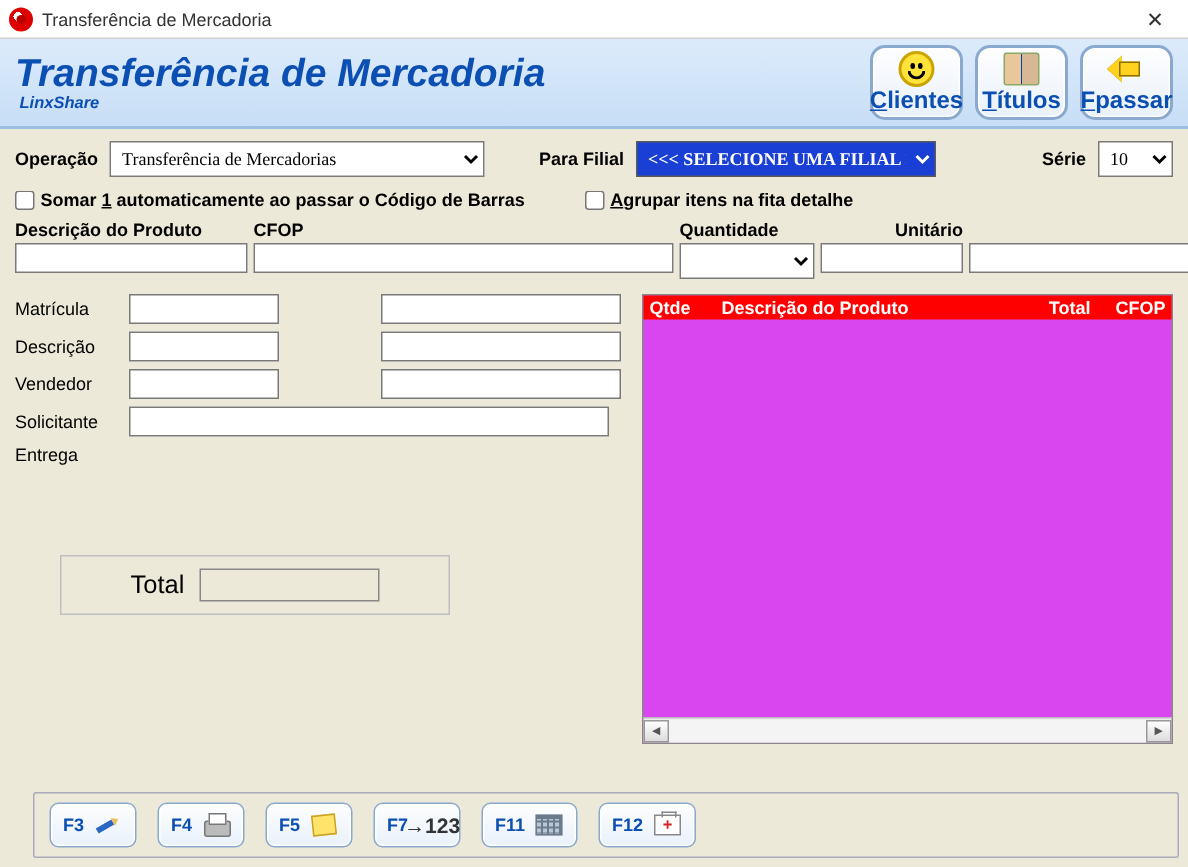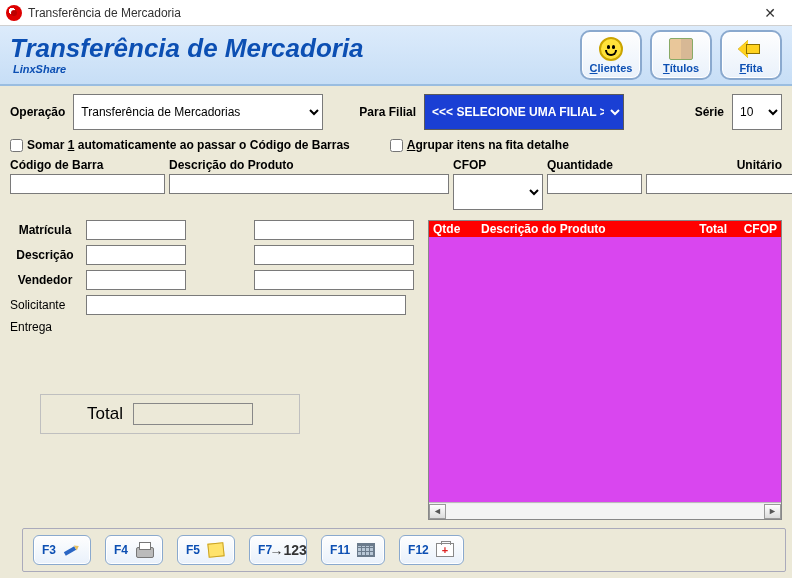--- a/index.html
+++ b/index.html
@@ -60,21 +60,21 @@
   .hbtn {
     width: 62px; height: 50px;
     background: linear-gradient(#fefefe, #e9f1fb);
     border: 2px solid #8aa9ce;
     border-radius: 10px;
     display:flex; flex-direction:column; align-items:center; justify-content:center;
     cursor:pointer;
     box-shadow: inset 0 0 0 1px #fff;
   }
   .hbtn .hicon { width:26px; height:24px; display:flex; align-items:center; justify-content:center; font-size:20px; }
-  .hbtn .hlabel { font-size:11px; font-weight:bold; color:#0c4fb3; margin-top:1px; }
+  .hbtn .hlabel { font-size:16px; font-weight:bold; color:#0c4fb3; margin-top:1px; }
   .hbtn .uline { text-decoration: underline; }
   .smiley { width:24px; height:24px; border-radius:12px; background:#ffe23a; border:2px solid #caa400; position:relative; }
   .smiley::before, .smiley::after { content:""; position:absolute; width:3px; height:4px; background:#000; border-radius:2px; top:6px; }
   .smiley::before { left:6px; } .smiley::after { right:6px; }
   .smiley .mouth { position:absolute; width:12px; height:6px; border:2px solid #000; border-top:none; border-radius:0 0 10px 10px; left:4px; top:11px; }
   .bookicon { width:24px; height:22px; background:linear-gradient(90deg,#e9c79a 0 48%, #0040b0 48% 52%, #d7b895 52% 100%); border:1px solid #8a6; border-radius:2px; position:relative;}
   .caduceus { position:relative; width:22px; height:24px; }
   .caduceus .staff { position:absolute; left:10px; top:0; width:2px; height:24px; background:#8a6a20; }
   .caduceus .wing { position:absolute; top:1px; width:10px; height:8px; border:2px solid #d33; border-bottom:none; border-radius:8px 8px 0 0;}
   .caduceus .wing.l { left:0; } .caduceus .wing.r { right:0; transform:scaleX(-1);}
@@ -85,35 +85,35 @@
   .arrowleft .head { position:absolute; left:0; top:2px; width:0; height:0; border-top:9px solid transparent; border-bottom:9px solid transparent; border-right:10px solid #ffd21f; filter:drop-shadow(0 0 0.5px #8c7000);}
   
   .content { padding: 8px 10px 4px 10px; }
   .row { display:flex; align-items:center; gap:8px; margin-bottom:6px; }
   .bold { font-weight:bold; }
   select, input[type="text"] {
     font-family: inherit; font-size:12px;
     border: 1px solid #7a7a7a;
     padding: 1px 3px; height:20px; background:#fff;
   }
-  select { height:36px; }
+  select { height:24px;font-family:Liberation Serif, serif; }
   .sel-highlight { background:#1a3fd4; color:#fff; font-weight:bold; border:1px solid #5a5a5a; }
   .sel-highlight option { background:#fff; color:#000; font-weight:normal; }
   .chk { display:flex; align-items:center; gap:4px; }
   .chk input { width:13px; height:13px; margin:0;}
   .gridlabels { display:grid; grid-template-columns: 155px 280px 90px 95px 1fr; gap:4px; margin-top:6px; }
   .gridlabels .lbl { font-weight:bold; }
   .gridlabels .lbl.right { text-align:right; }
   .gridinputs { display:grid; grid-template-columns: 155px 280px 90px 95px 1fr; gap:4px; margin-top:2px; }
   .gridinputs select.cfop { width:100%; }
   .split { display:flex; gap:8px; margin-top:10px; }
   .leftcol { width: 410px; }
   .rightcol { flex:1; display:flex; flex-direction:column; }
   .fieldrow { display:grid; grid-template-columns: 72px 100px 60px 160px; gap:4px; align-items:center; margin-bottom:5px; }
-  .fieldrow .flabel { font-weight:bold; text-align:center; padding-right:2px;}
+  .fieldrow .flabel { font-weight:normal; text-align:left; padding-right:2px;}
   .fieldrow2 { display:grid; grid-template-columns: 72px 320px; gap:4px; align-items:center; margin-bottom:5px; }
   .fieldrow3 { display:grid; grid-template-columns: 72px 150px; gap:4px; align-items:center; margin-bottom:5px; }
   .totalbox {
     margin-top: 60px;
     border: 1px solid #bfbfbf;
     background: #ece9d8;
     height: 40px; width: 260px;
     display:flex; align-items:center; justify-content:center; gap:10px;
     padding: 0 10px; margin-left: 30px;
   }
@@ -194,21 +194,21 @@
         </div>
       <div class="hlabel"><span class="uline">T</span><span>ítulos</span></div>
     </div>
     <div class="hbtn">
       <div class="hicon">
           <div class="arrowleft">
             <div class="head"></div>
             <div class="body"></div>
           </div>
         </div>
-      <div class="hlabel"><span class="uline">F</span><span>fita</span></div>
+      <div class="hlabel"><span class="uline">F</span><span>passar</span></div>
     </div>
   </div>
 </div>
 
 <div class="content">
 
   <div class="row">
     <span class="bold">Operação</span>
     <select style="width:250px">
       <option>Transferência de Mercadorias</option>
@@ -230,21 +230,20 @@
       <input type="checkbox" style="">
       <span class="bold"><span>Somar <u>1</u> automaticamente ao passar o Código de Barras</span></span>
     </label>
     <label class="chk">
       <input type="checkbox" style="">
       <span class="bold"><span><u>A</u>grupar itens na fita detalhe</span></span>
     </label>
   </div>
 
   <div class="gridlabels">
-    <div class="lbl">Código de Barra</div>
     <div class="lbl">Descrição do Produto</div>
     <div class="lbl">CFOP</div>
     <div class="lbl">Quantidade</div>
     <div class="lbl right">Unitário</div>
   </div>
   <div class="gridinputs">
     <input type="text" style="">
     <input type="text" style="">
     <select class="cfop"><option></option></select>
     <input type="text" style="">

